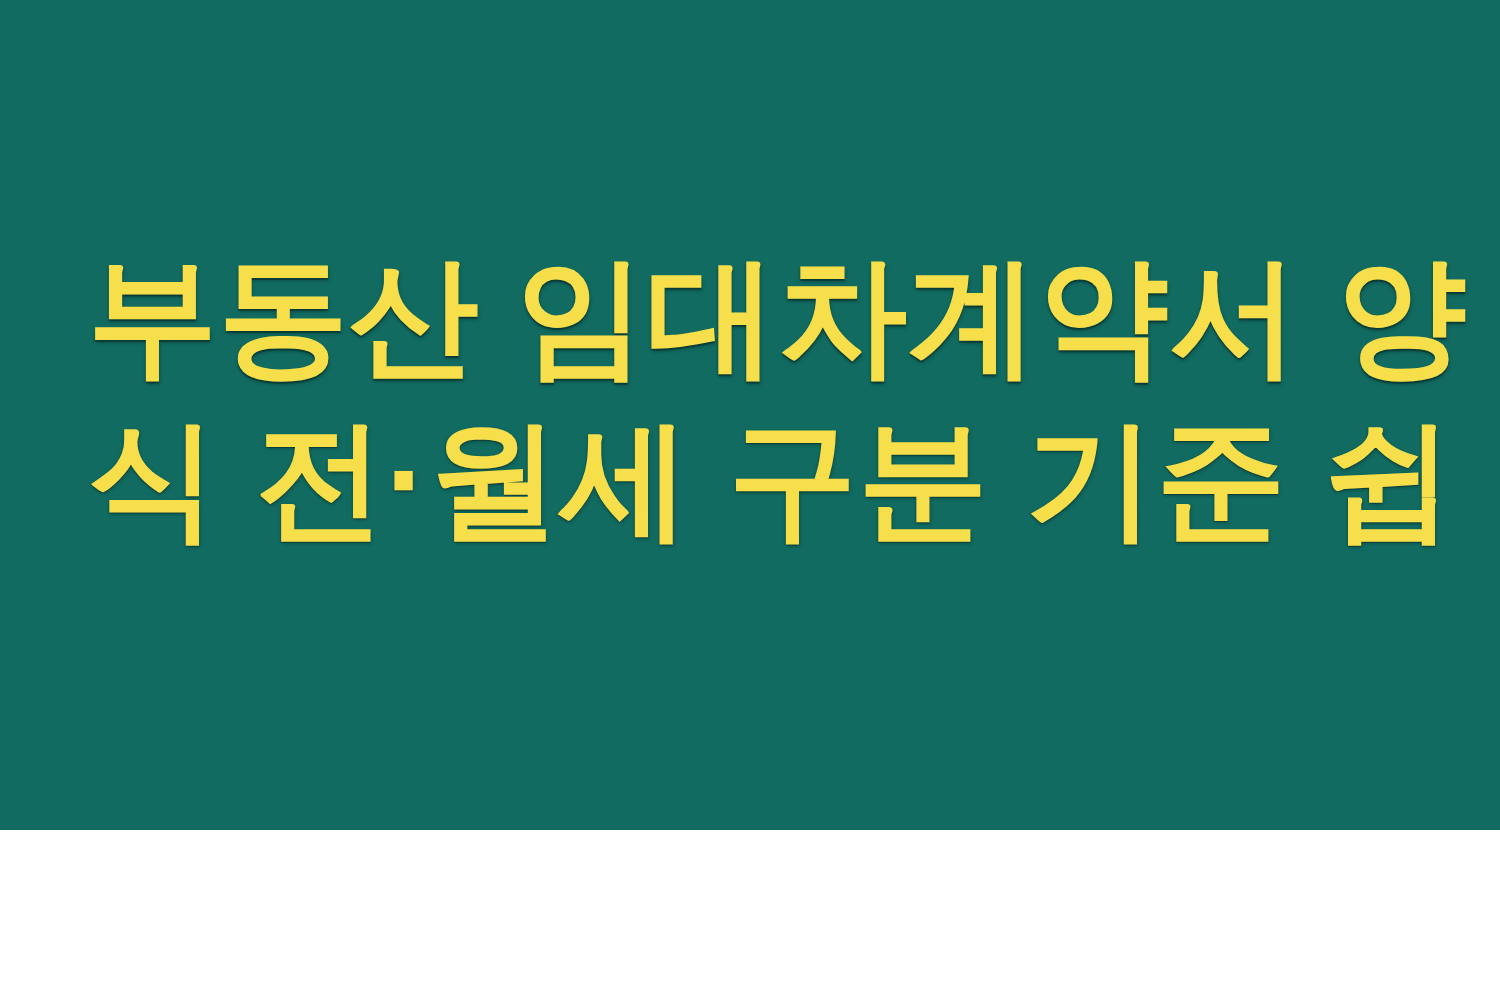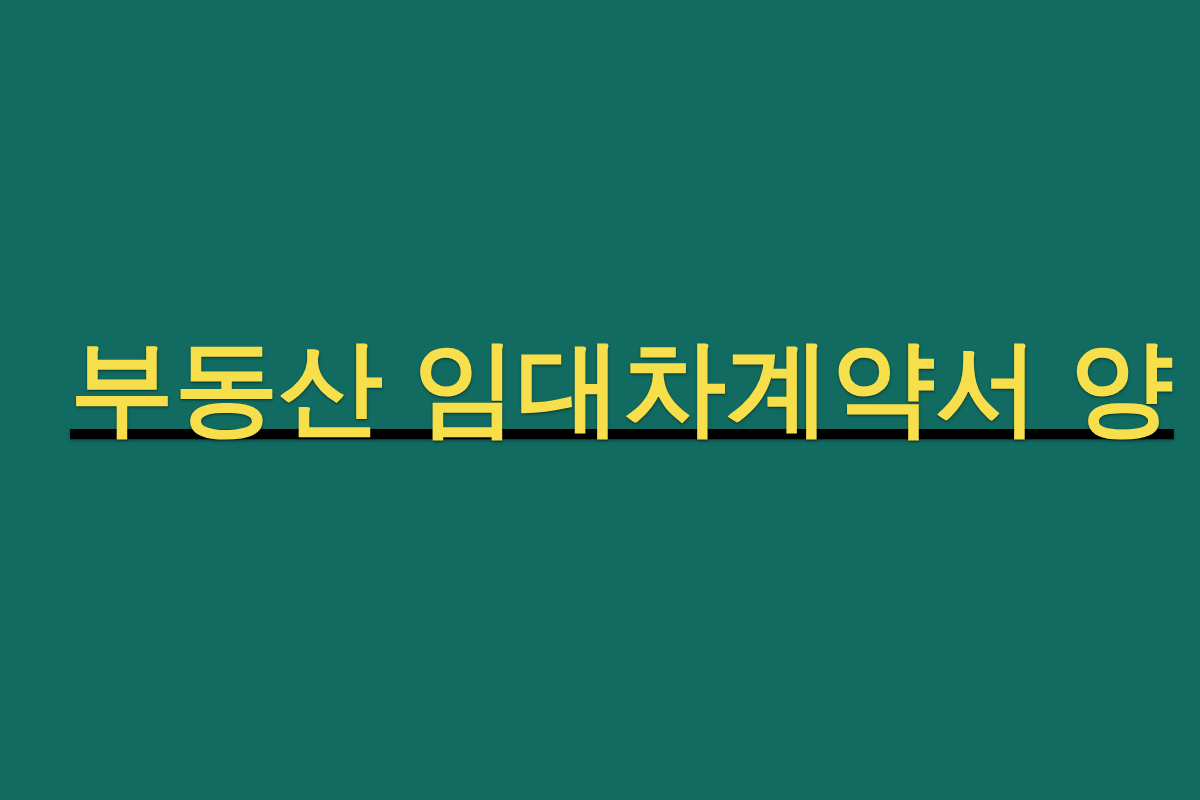--- a/index.html
+++ b/index.html
@@ -10,27 +10,26 @@
   body {
     width: 1200px;
     height: 800px;
     overflow: hidden;
     font-family: "Liberation Sans", "DejaVu Sans", sans-serif;
   }
 
   .card {
     position: relative;
     width: 1200px;
-    height: 800px;
+    height: 664px;
     box-sizing: border-box;
     display: flex;
     align-items: center;
     justify-content: center;
     background: #116B61;
-    text-decoration: underline;
   }
 
   .title-block {
     width: 1060px;
     margin-top: -26px;         
     text-align: center;
     display: flex;
     flex-direction: column;
     justify-content: center;
   }
@@ -48,14 +47,15 @@
        1px 2px 3px rgba(0,0,0,0.20),
       -1px 1px 2px rgba(0,0,0,0.14);
   }
 </style>
 </head>
 <body>
 
 <div class="card">
   <div class="title-block">
     <span class="title-line">부동산 임대차계약서 양</span>
+    <span class="title-line">식 전·월세 구분 기준 쉽</span>
   </div>
 </div>
 
 </body></html>

